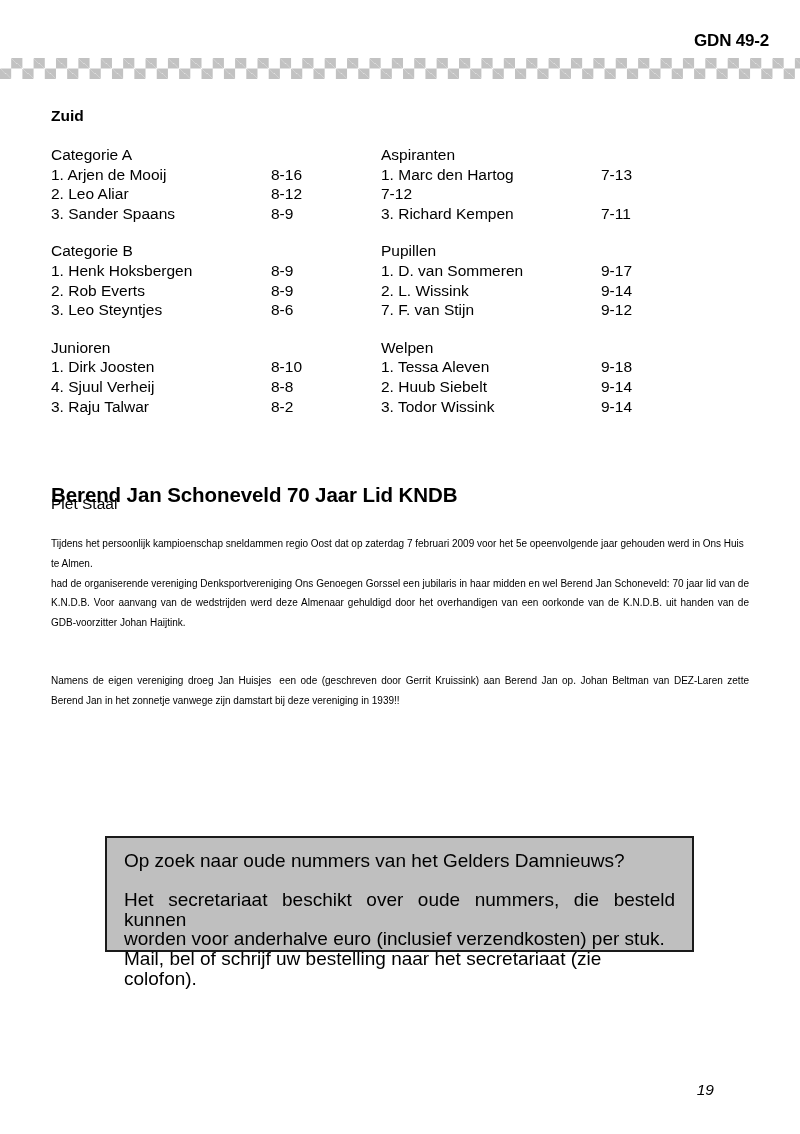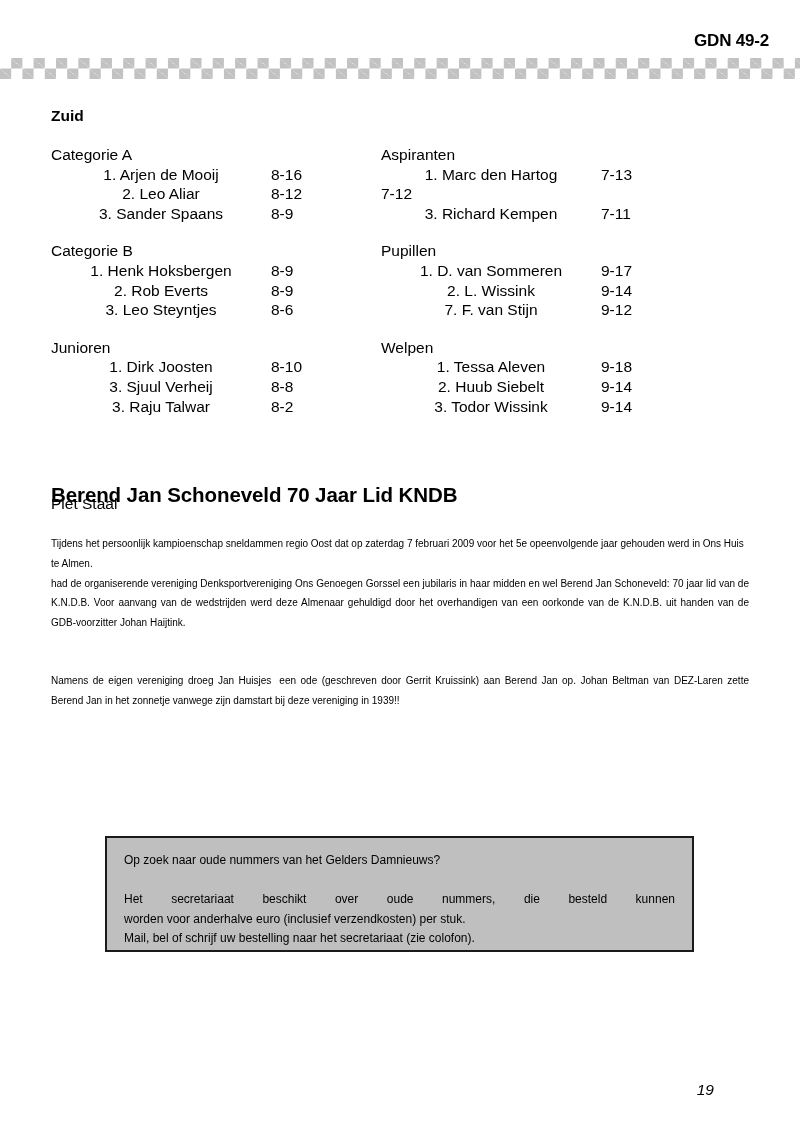--- a/index.html
+++ b/index.html
@@ -83,21 +83,20 @@
   .res-row {
     display: flex;
     flex-direction: row;
     font-size: 15.5px;
     line-height: 19.6px;
     white-space: nowrap;
   }
   .res-name {
     width: 220px;
     overflow: visible;
-    text-align: center;
   }
   .res-score {
     width: 80px;
   }
 
   
   .article-title {
     position: absolute;
     left: 51px;
     top: 468px;
@@ -133,21 +132,21 @@
     left: 105px;
     top: 836px;
     width: 589px;
     height: 116px;
     background: #bfbfbf;
     border: 2px solid #1a1a1a;
     box-sizing: border-box;
   }
   .callout-inner {
     padding: 13px 17px 0 17px;
-    font-size: 12px;
+    font-size: 19px;
     line-height: 19.8px;
   }
   .callout-q {
     text-align: left;
     margin: 0 0 19px 0;
   }
   .callout-l1 {
     text-align: justify;
     text-align-last: justify;
     margin: 0;
@@ -249,21 +248,21 @@
     </div>
 
     <div class="results-block">
       <div class="results-col">
         <div class="cat-title">Junioren</div>
         <div class="res-row">
           <span class="res-name">1. Dirk Joosten</span>
           <span class="res-score">8-10</span>
         </div>
         <div class="res-row">
-          <span class="res-name">3. Sjuul Verheij</span>
+          <span class="res-name">4. Sjuul Verheij</span>
           <span class="res-score">8-8</span>
         </div>
         <div class="res-row">
           <span class="res-name">3. Raju Talwar</span>
           <span class="res-score">8-2</span>
         </div>
       </div>
       <div class="results-col">
         <div class="cat-title">Welpen</div>
         <div class="res-row">

